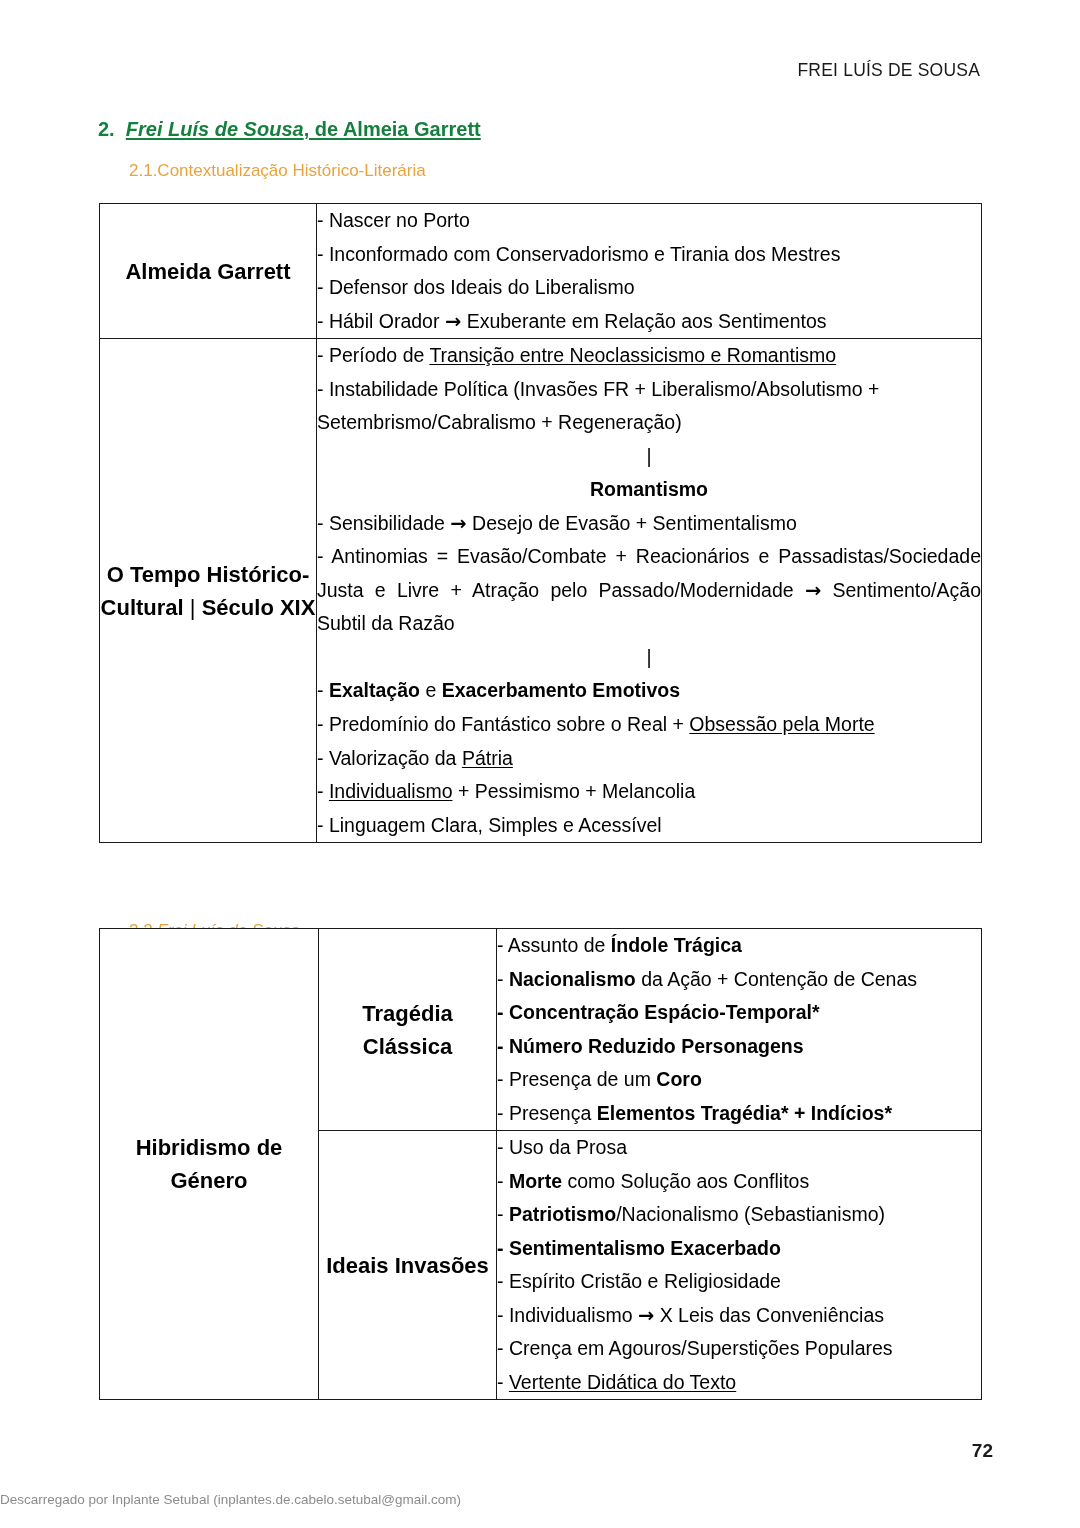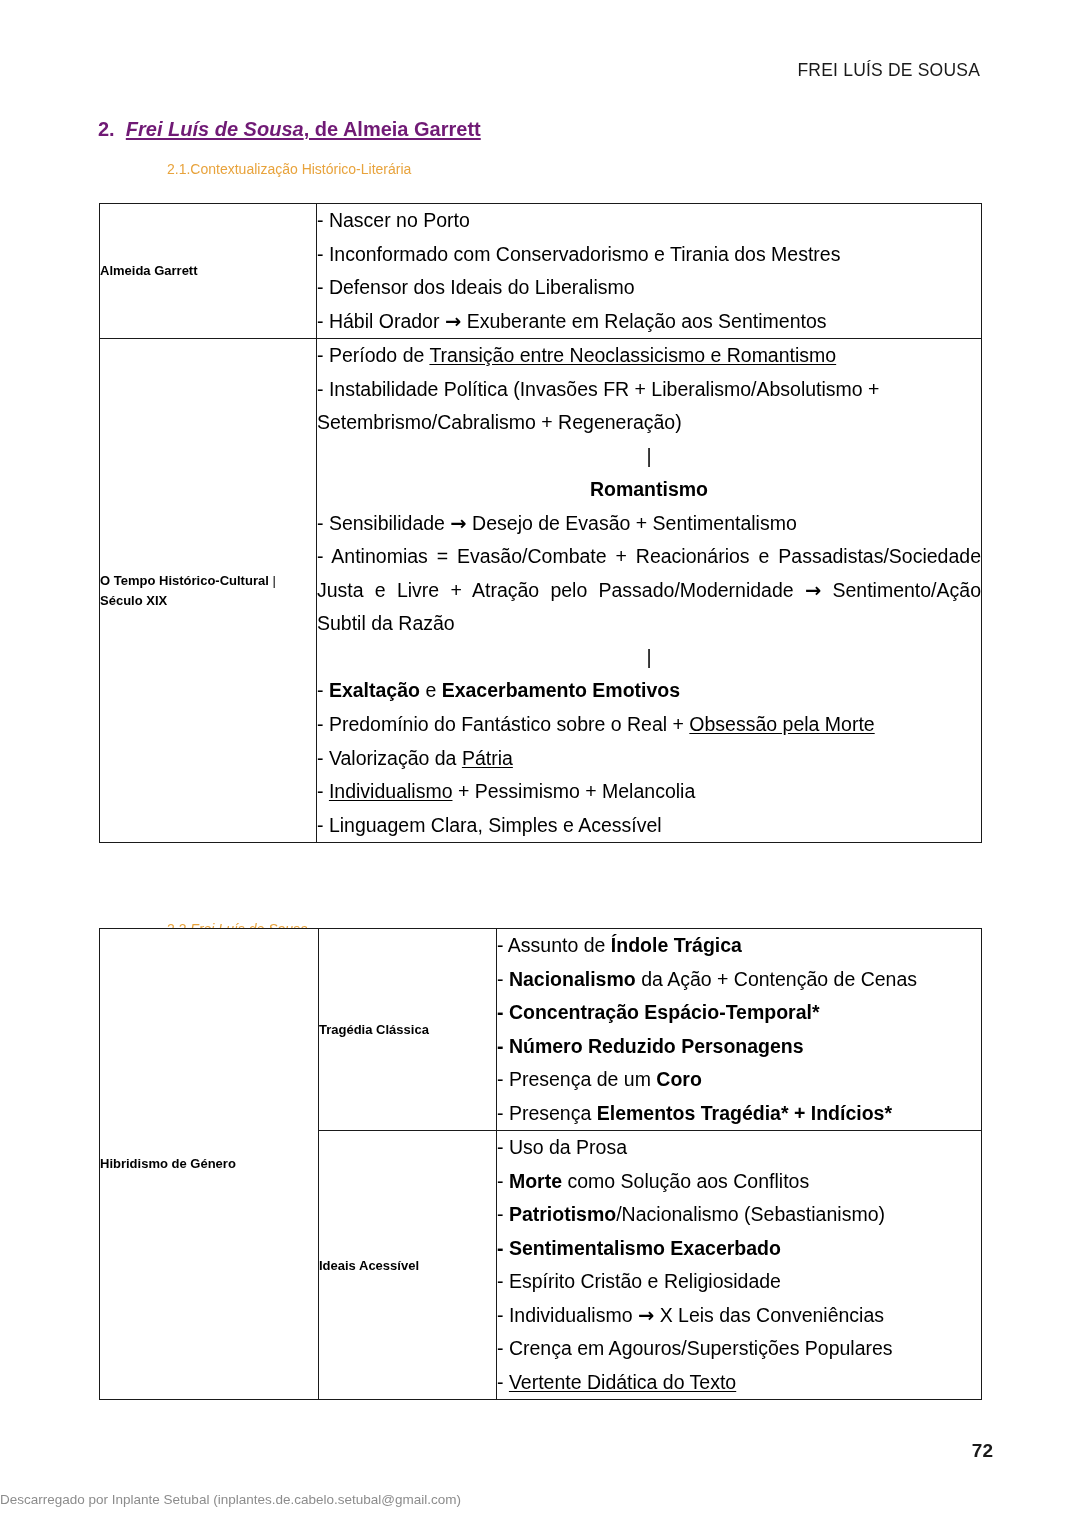--- a/index.html
+++ b/index.html
@@ -33,41 +33,40 @@
     white-space: nowrap;
   }
 
   
   .h-section {
     position: absolute;
     left: 98px;
     top: 118px;
     font-size: 20px;
     font-weight: bold;
-    color: #701a75;
+    color: #15803d;
     white-space: nowrap;
   }
   .h-section .num { font-style: normal; }
   .h-section .work {
     font-style: italic;
     text-decoration: underline;
     text-underline-offset: 2px;
   }
   .h-section .rest {
     text-decoration: underline;
     text-underline-offset: 2px;
   }
   .h-sub {
     position: absolute;
     left: 129px;
-    font-size: 14px;
+    font-size: 17px;
     color: #E8A33C;
     white-space: nowrap;
     font-weight: normal;
-    margin-left: 38px;
   }
   .h-sub.s21 { top: 161px; }
   .h-sub.s22 { top: 921px; text-align: right; }
   .h-sub .ital { font-style: italic; }
 
   
   table.doc-table {
     position: absolute;
     border-collapse: collapse;
     table-layout: fixed;
@@ -75,22 +74,23 @@
   }
   table.doc-table td {
     border: 1.6px solid #1a1a1a;
     vertical-align: middle;
     padding: 0;
   }
   .tbl1 { left: 99px; top: 203px; width: 882px; }
   .tbl2 { left: 99px; top: 928px; width: 882px; }
 
   .label-cell {
+    text-align: center;
     font-weight: bold;
-    font-size: 13px;
+    font-size: 22px;
     line-height: 1.5;
     padding: 6px 8px;
   }
   .body-cell {
     padding: 7px 12px 7px 14px;
     font-size: 19.5px;
     line-height: 1.72;
   }
   .body-cell .ln { display: block; white-space: nowrap; }
   .body-cell .ln.wrap { white-space: normal; }
@@ -206,21 +206,21 @@
           <span class="ln"><span>- </span><span class="b">Nacionalismo</span><span> da Ação + Contenção de Cenas</span></span>
           <span class="ln b">- Concentração Espácio-Temporal*</span>
           <span class="ln b">- Número Reduzido Personagens</span>
           <span class="ln"><span>- Presença de um </span><span class="b">Coro</span></span>
           <span class="ln"><span>- Presença </span><span class="b">Elementos Tragédia* + Indícios*</span></span>
         </td>
       </tr>
       <tr>
         <td class="label-cell">
           <span class="ln">Ideais</span>
-          <span class="ln">Acessível</span>
+          <span class="ln">Invasões</span>
         </td>
         <td class="body-cell">
           <span class="ln">- Uso da Prosa</span>
           <span class="ln"><span>- </span><span class="b">Morte</span><span> como Solução aos Conflitos</span></span>
           <span class="ln"><span>- </span><span class="b">Patriotismo</span><span>/Nacionalismo (Sebastianismo)</span></span>
           <span class="ln b">- Sentimentalismo Exacerbado</span>
           <span class="ln">- Espírito Cristão e Religiosidade</span>
           <span class="ln"><span>- Individualismo </span><span class="arrow">→</span><span> X Leis das Conveniências</span></span>
           <span class="ln">- Crença em Agouros/Superstições Populares</span>
           <span class="ln"><span>- </span><span class="u">Vertente Didática do Texto</span></span>

